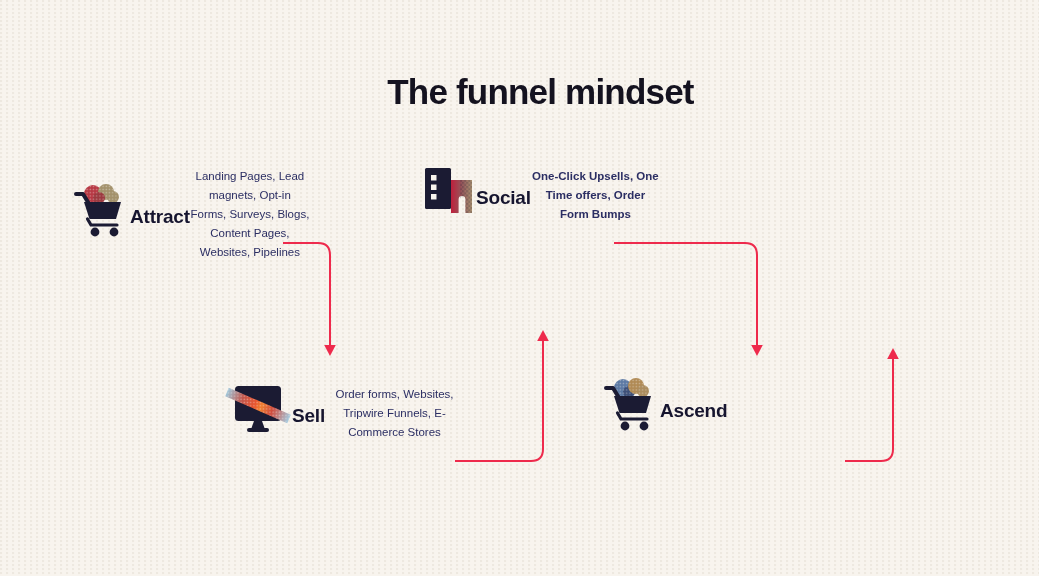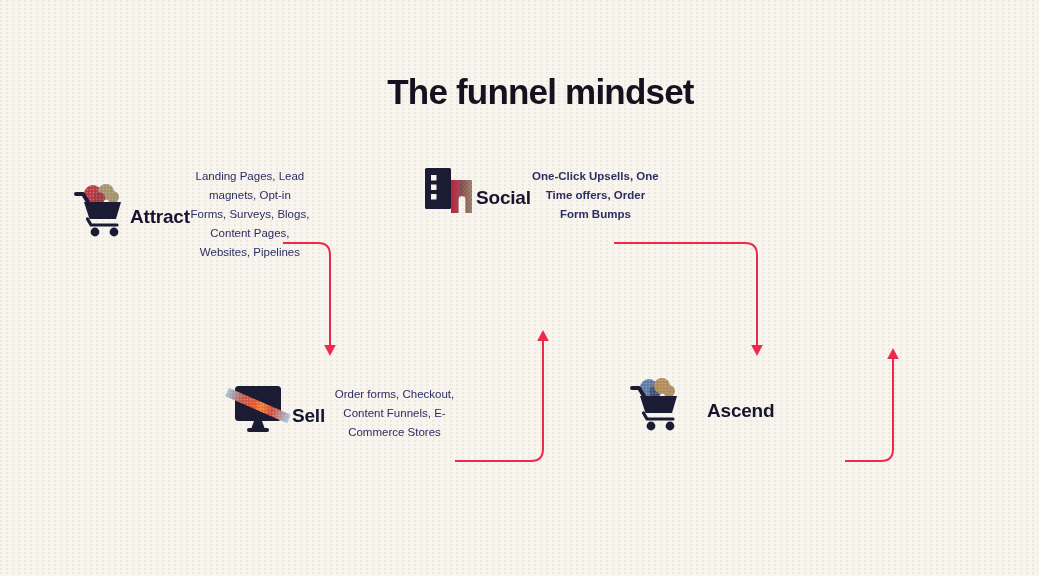--- a/index.html
+++ b/index.html
@@ -15,21 +15,21 @@
     text-align:center;transform:translateX(21px);
     font-size:35px;font-weight:800;letter-spacing:-0.8px;color:#14121f;
   }
   .node{position:absolute;width:240px;display:flex;flex-direction:row;align-items:center;}
   .node.row-top{top:158px;}
   .node.row-bottom{top:376px;}
   .node-attract{left:70px;}
   .node-upsell{left:420px;}
   .node-repeat{left:773px;}
   .node-sell{left:224px;}
-  .node-ascend{left:626px;gap:21px;}
+  .node-ascend{left:600px;}
   .node-icon{height:56px;display:flex;align-items:flex-end;justify-content:center;}
   .node-title{margin-top:14px;font-size:19px;font-weight:800;color:#16152f;letter-spacing:-0.2px;}
   .node-desc{margin-top:9px;font-size:11.5px;line-height:1.65;color:#2b2e63;text-align:center;}
   .node-attract .node-desc{max-width:212px;}
   .node-upsell  .node-desc{max-width:216px;font-weight:bold;}
   .node-repeat  .node-desc{max-width:224px;}
   .node-sell    .node-desc{max-width:198px;}
   .node-ascend  .node-desc{max-width:234px;}
   .arrow-layer{position:absolute;top:0;left:0;pointer-events:none;}
   .defs-holder{position:absolute;width:0;height:0;overflow:hidden;}
@@ -122,21 +122,21 @@
     <div class="node-icon">
       <svg width="68" height="58" viewBox="0 0 68 58">
         <rect x="11" y="7" width="46" height="35" rx="3.5" fill="#1b1b33"></rect>
         <path d="M30 42 h8 l2.5 7 h-13 z" fill="#1b1b33"></path>
         <rect x="23" y="49" width="22" height="4" rx="2" fill="#1b1b33"></rect>
         <line x1="3" y1="13" x2="65" y2="40" stroke="url(#stripeGrad)" stroke-width="9"></line>
         <line x1="3" y1="13" x2="65" y2="40" stroke="url(#dotp)" stroke-width="9"></line>
       </svg>
     </div>
     <div class="node-title">Sell</div>
-    <div class="node-desc">Order forms, Checkout, Content Funnels, E-Commerce Stores</div>
+    <div class="node-desc">Order forms, Websites, Tripwire Funnels, E-Commerce Stores</div>
   </div>
 
   <div class="node row-bottom node-ascend">
     <div class="node-icon">
       <svg width="60" height="56" viewBox="0 0 60 56">
         <g>
           <circle cx="23" cy="12" r="9" fill="#5c79a4"></circle>
           <circle cx="29" cy="16" r="6" fill="#3d4f78"></circle>
           <circle cx="36" cy="10" r="8" fill="#b08a55"></circle>
           <circle cx="43" cy="15" r="6" fill="#ab8c5e"></circle>

